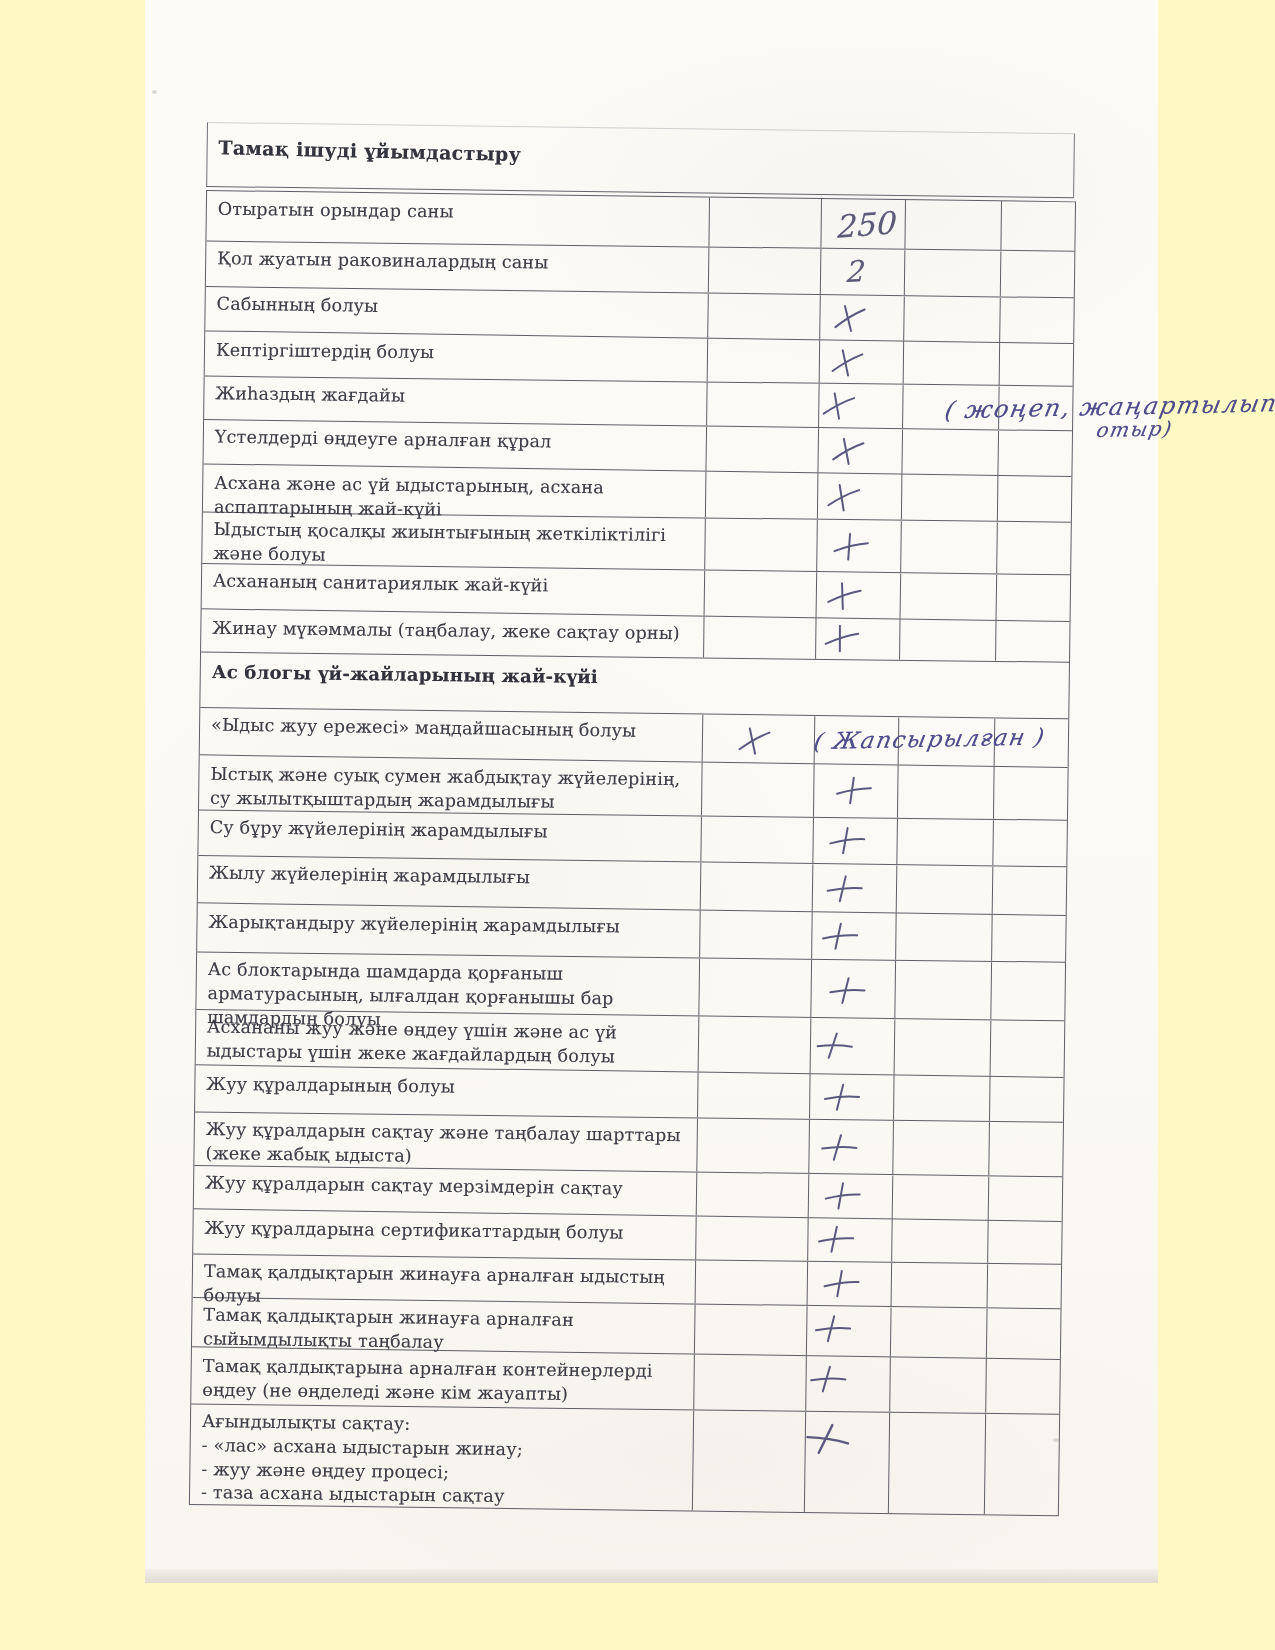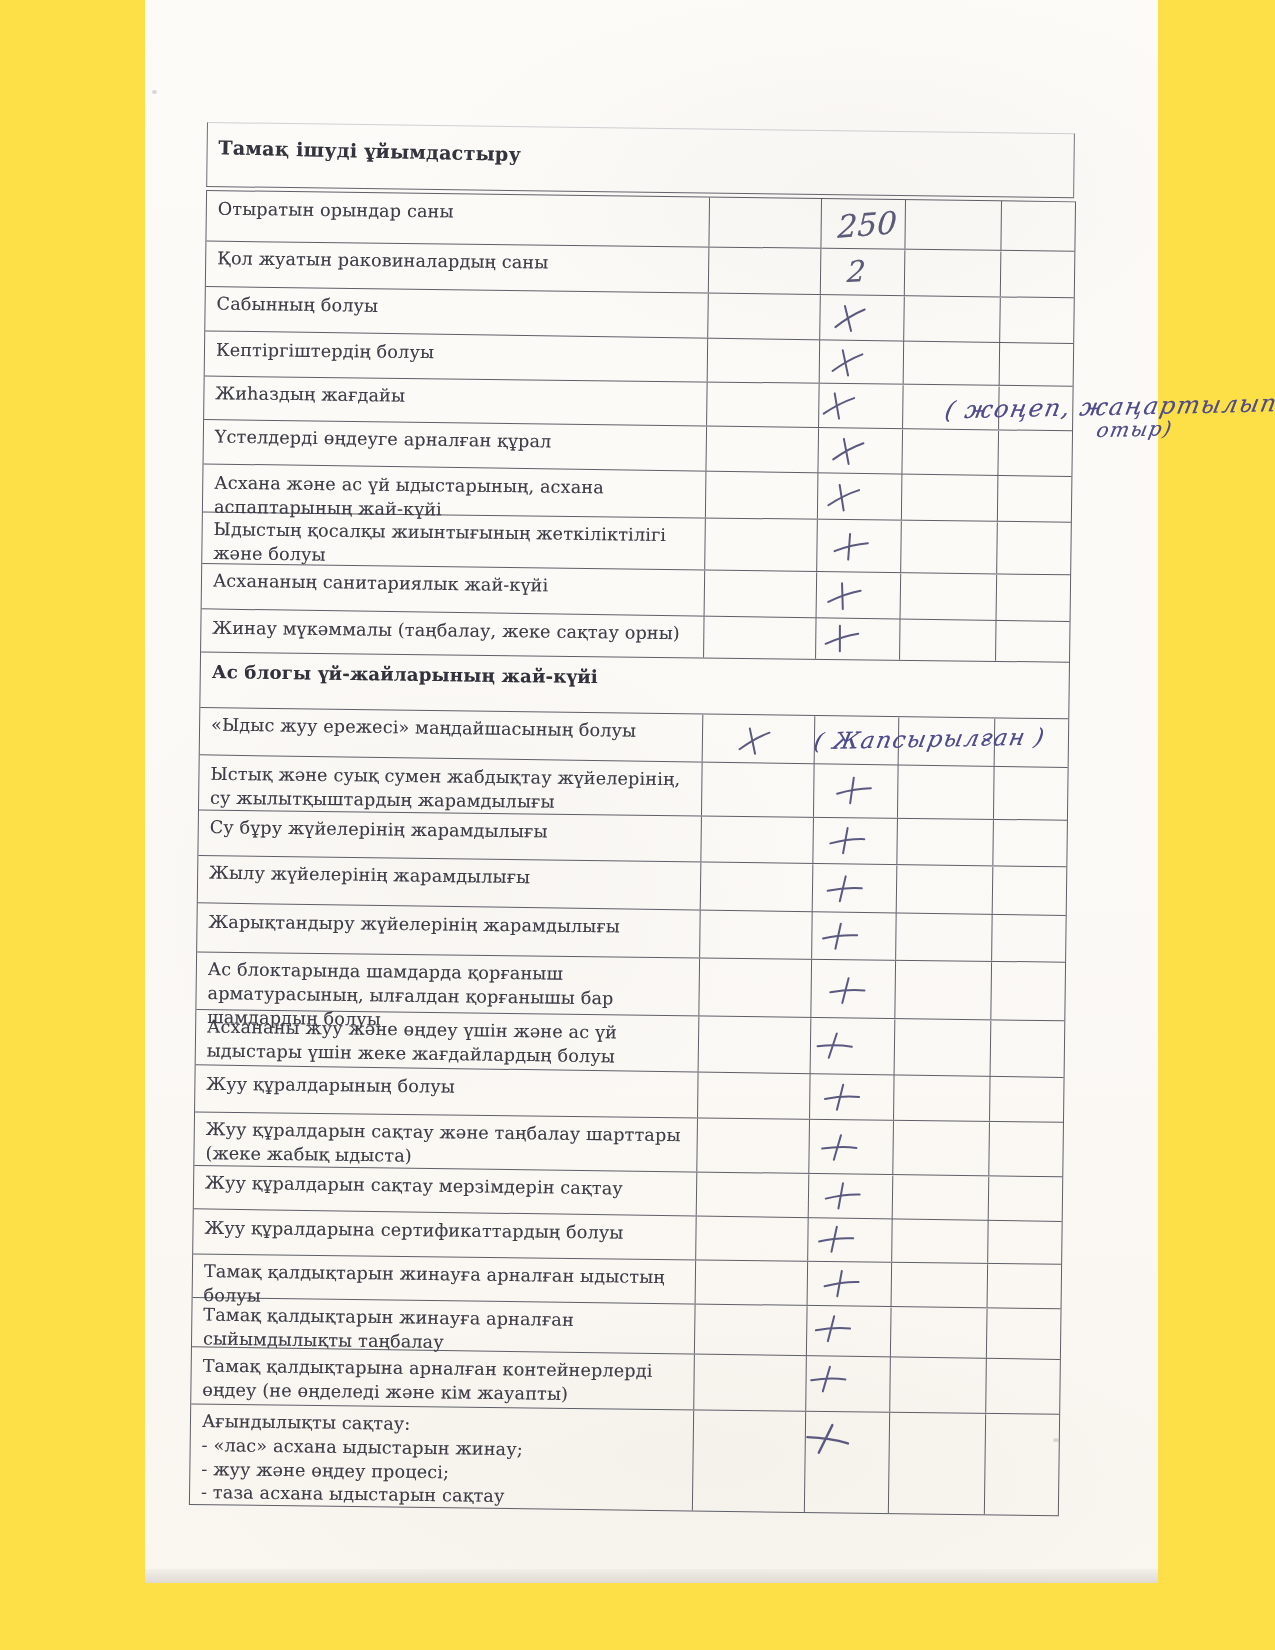--- a/index.html
+++ b/index.html
@@ -1,16 +1,16 @@
 <!DOCTYPE html>
 <html><head>
 <meta charset="utf-8">
 <style>
   html,body{margin:0;padding:0;background:#ffffff;}
-  .page{position:relative;width:1275px;height:1650px;background:#fde047;overflow:hidden;
+  .page{position:relative;width:1275px;height:1650px;background:#fef9c3;overflow:hidden;
         font-family:"DejaVu Serif", serif;}
   
   .paper{position:absolute;left:145px;top:0;width:1013px;height:1583px;
          background:
            radial-gradient(620px 300px at 70% 12%, rgba(150,145,140,0.05), rgba(0,0,0,0) 70%),
            radial-gradient(500px 380px at 30% 55%, rgba(160,150,135,0.04), rgba(0,0,0,0) 70%),
            radial-gradient(700px 250px at 55% 92%, rgba(165,155,140,0.06), rgba(0,0,0,0) 75%),
            linear-gradient(180deg,#fcfbf8 0%,#fbf9f5 60%,#f9f6f0 100%);}
   .paper-edge{position:absolute;left:145px;top:1569px;width:1013px;height:14px;
          background:linear-gradient(180deg,rgba(205,198,186,0.12),rgba(175,168,156,0.35));}

